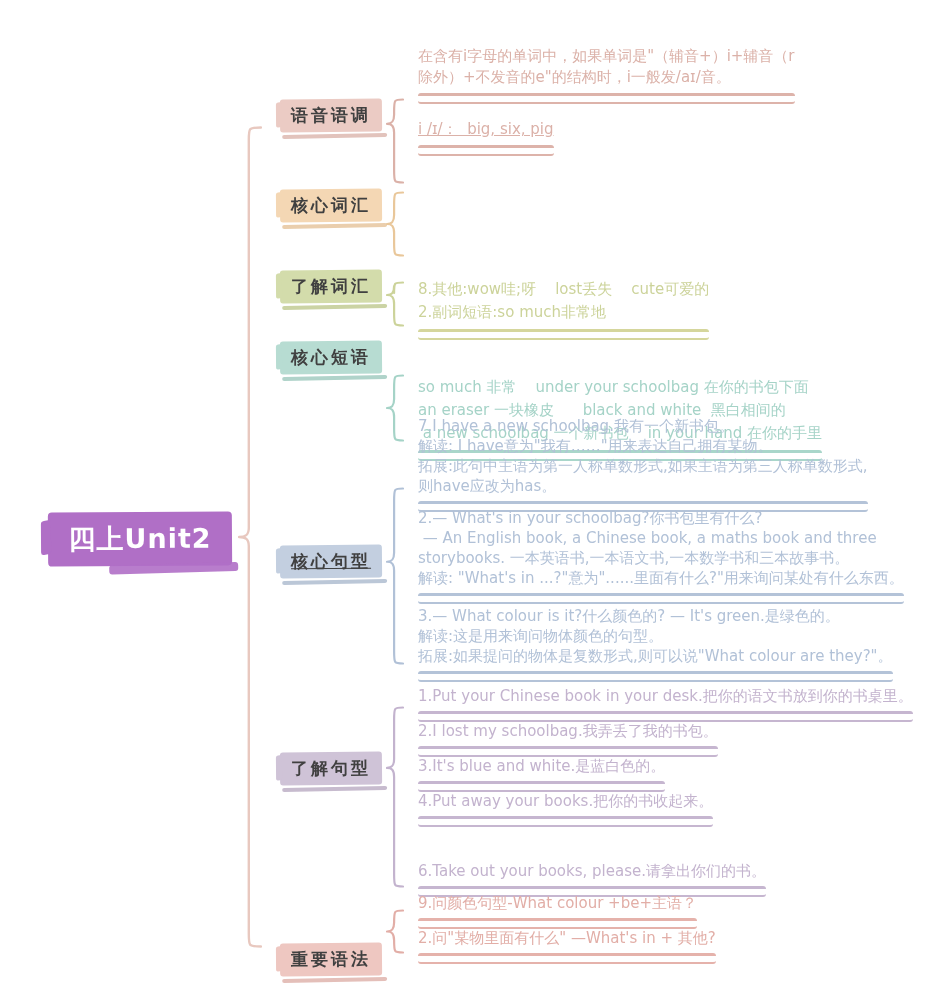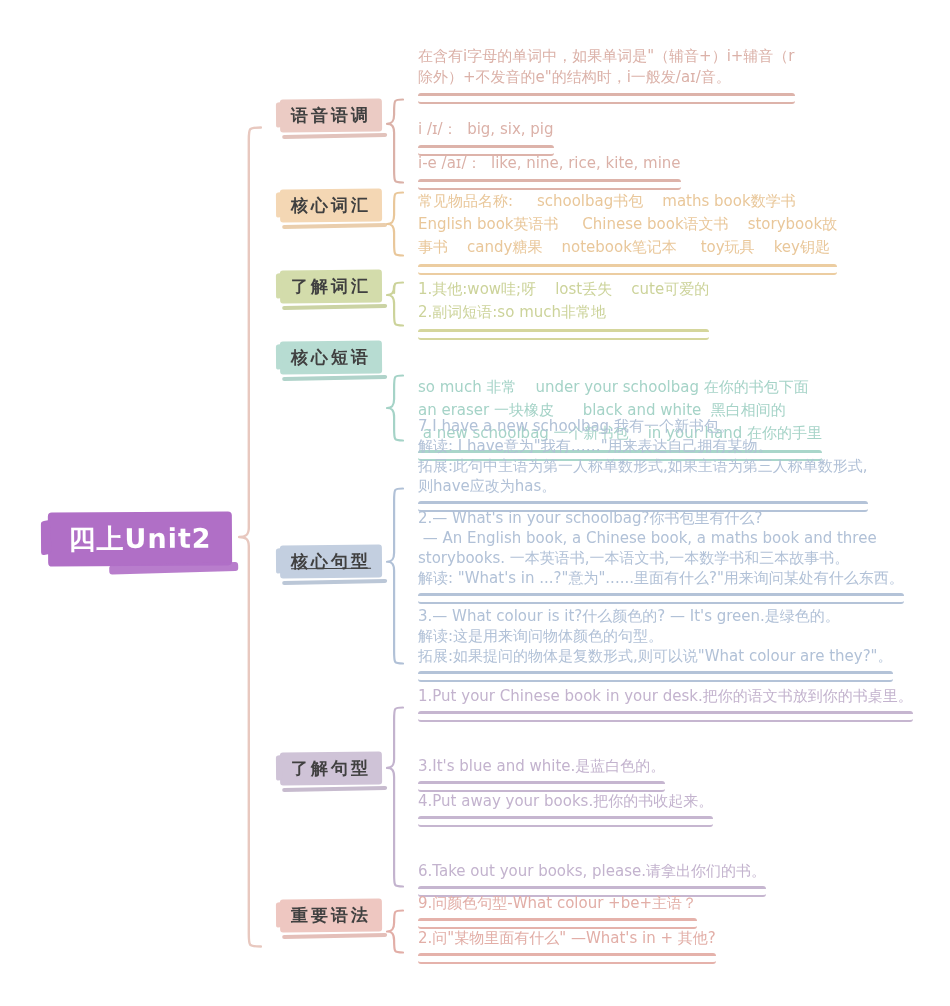--- a/index.html
+++ b/index.html
@@ -43,66 +43,62 @@
     position:absolute;left:418px;display:inline-block;
     font-size:15px;line-height:21px;color:#2f3e3e;
     white-space:pre-wrap;padding-right:28px;
   }
   .item::after{
     content:"";display:block;margin-top:5px;height:6px;
     border-top:3px solid var(--c,#ccc);border-bottom:2px solid var(--c,#ccc);
     border-radius:3px;
   }
   .lh20{line-height:20px;} .lh23{line-height:23px;}
-  .pr70{padding-right:70px;} .pr45{padding-right:45px;}
+  .pr70{padding-right:70px;text-decoration:underline;} .pr45{padding-right:45px;}
   
   .brace{position:absolute;}
   
   .c1{--c:#ddb3aa;color:#dbb1a8;} .bg1{background:#ebcbc4;}
   .c2{--c:#eccda1;color:#e9c79a;} .bg2{background:#f4d7b4;}
   .c3{--c:#d5d69c;color:#ccd39a;} .bg3{background:#d3dcab;}
   .c4{--c:#a9d6ca;color:#a5d3c7;margin-top:32px;} .bg4{background:#b7dcd2;}
   .c5{--c:#b4c3d8;color:#b1c1d7;} .bg5{background:#c3cfe0;text-decoration:underline;}
   .c6{--c:#c6b6d0;color:#c3b3ce;} .bg6{background:#cfc3d7;}
-  .c7{--c:#e5b2ab;color:#e2aea7;} .bg7{background:#eec7c1;}
+  .c7{--c:#e5b2ab;color:#e2aea7;} .bg7{background:#eec7c1;margin-top:44px;}
   .cbig{color:#e8c8bf;}
 </style>
 </head>
 <body>
 
 <div id="canvas">
 
   <div class="root">四上Unit2</div>
 
   <div class="brace cbig" style="left:238px;top:126px;width:24px;height:822px;"><svg width="24" height="822" viewBox="0 0 24 822">
         <path d="M 23 1.5 C 10.8 1.5, 10.8 1.5, 10.8 14 L 10.8 402 C 10.8 409, 7.56 411, 1 411 C 7.56 411, 10.8 413, 10.8 420 L 10.8 808 C 10.8 820.5, 10.8 820.5, 23 820.5" fill="none" stroke="rgb(232, 200, 191)" stroke-width="2.4" stroke-linecap="round" stroke-linejoin="round"></path>
       </svg></div>
 
   <div class="label bg1" style="top:99px">语音语调</div>
   <div class="brace c1" style="left:386px;top:98px;width:18px;height:86px;"><svg width="18" height="86" viewBox="0 0 18 86">
         <path d="M 17 1.5 C 8.1 1.5, 8.1 1.5, 8.1 14 L 8.1 16.8 C 8.1 23.8, 5.669999999999999 25.8, 1 25.8 C 5.669999999999999 25.8, 8.1 27.8, 8.1 34.8 L 8.1 72 C 8.1 84.5, 8.1 84.5, 17 84.5" fill="none" stroke="rgb(219, 177, 168)" stroke-width="2.2" stroke-linecap="round" stroke-linejoin="round"></path>
       </svg></div>
   <div class="item c1" style="top:46px">在含有i字母的单词中，如果单词是"（辅音+）i+辅音（r
 除外）+不发音的e"的结构时，i一般发/aɪ/音。</div>
   <div class="item c1 pr70" style="top:119px">i /ɪ/：  big, six, pig</div>
-  <div class="item c1 pr45" style="top:153px">i-e /aɪ/：  like, nine, rice, kite, mine</div>
 
   <div class="label bg2" style="top:189px">核心词汇</div>
   <div class="brace c2" style="left:386px;top:191px;width:18px;height:66px;"><svg width="18" height="66" viewBox="0 0 18 66">
         <path d="M 17 1.5 C 8.1 1.5, 8.1 1.5, 8.1 14 L 8.1 24 C 8.1 31, 5.669999999999999 33, 1 33 C 5.669999999999999 33, 8.1 35, 8.1 42 L 8.1 52 C 8.1 64.5, 8.1 64.5, 17 64.5" fill="none" stroke="rgb(233, 199, 154)" stroke-width="2.2" stroke-linecap="round" stroke-linejoin="round"></path>
       </svg></div>
-  <div class="item c2 lh23" style="top:190px">常见物品名称:     schoolbag书包    maths book数学书
-English book英语书     Chinese book语文书    storybook故
-事书    candy糖果    notebook笔记本     toy玩具    key钥匙</div>
 
   <div class="label bg3" style="top:270px">了解词汇</div>
   <div class="brace c3" style="left:386px;top:281px;width:18px;height:46px;"><svg width="18" height="46" viewBox="0 0 18 46">
         <path d="M 17 1.5 C 8.1 1.5, 8.1 1.5, 8.1 12 L 8.1 5 C 8.1 12, 5.669999999999999 14, 1 14 C 5.669999999999999 14, 8.1 16, 8.1 23 L 8.1 32 C 8.1 44.5, 8.1 44.5, 17 44.5" fill="none" stroke="rgb(204, 211, 154)" stroke-width="2.2" stroke-linecap="round" stroke-linejoin="round"></path>
       </svg></div>
-  <div class="item c3 lh23 pr45" style="top:278px">1.其他:wow哇;呀    lost丢失    cute可爱的
+  <div class="item c3 lh23 pr45" style="top:278px">8.其他:wow哇;呀    lost丢失    cute可爱的
 2.副词短语:so much非常地</div>
 
   <div class="label bg4" style="top:341px">核心短语</div>
   <div class="brace c4" style="left:386px;top:342px;width:18px;height:68px;"><svg width="18" height="68" viewBox="0 0 18 68">
         <path d="M 17 1.5 C 8.1 1.5, 8.1 1.5, 8.1 14 L 8.1 25 C 8.1 32, 5.669999999999999 34, 1 34 C 5.669999999999999 34, 8.1 36, 8.1 43 L 8.1 54 C 8.1 66.5, 8.1 66.5, 17 66.5" fill="none" stroke="rgb(165, 211, 199)" stroke-width="2.2" stroke-linecap="round" stroke-linejoin="round"></path>
       </svg></div>
   <div class="item c4 lh23" style="top:344px">so much 非常    under your schoolbag 在你的书包下面
 an eraser 一块橡皮      black and white  黑白相间的
  a new schoolbag 一个新书包    in your hand 在你的手里</div>
 
@@ -120,20 +116,21 @@
 解读: "What's in ...?"意为"......里面有什么?"用来询问某处有什么东西。</div>
   <div class="item c5 lh20" style="top:606px">3.— What colour is it?什么颜色的? — It's green.是绿色的。
 解读:这是用来询问物体颜色的句型。
 拓展:如果提问的物体是复数形式,则可以说"What colour are they?"。</div>
 
   <div class="label bg6" style="top:752px">了解句型</div>
   <div class="brace c6" style="left:386px;top:706px;width:18px;height:182px;"><svg width="18" height="182" viewBox="0 0 18 182">
         <path d="M 17 1.5 C 8.1 1.5, 8.1 1.5, 8.1 14 L 8.1 52.88 C 8.1 59.88, 5.669999999999999 61.88, 1 61.88 C 5.669999999999999 61.88, 8.1 63.88, 8.1 70.88 L 8.1 168 C 8.1 180.5, 8.1 180.5, 17 180.5" fill="none" stroke="rgb(195, 179, 206)" stroke-width="2.2" stroke-linecap="round" stroke-linejoin="round"></path>
       </svg></div>
   <div class="item c6 lh20" style="top:686px">1.Put your Chinese book in your desk.把你的语文书放到你的书桌里。</div>
+  <div class="item c6 lh20 pr45" style="top:721px">2.I lost my schoolbag.我弄丢了我的书包。</div>
   <div class="item c6 lh20 pr45" style="top:756px">3.It's blue and white.是蓝白色的。</div>
   <div class="item c6 lh20 pr45" style="top:791px">4.Put away your books.把你的书收起来。</div>
   <div class="item c6 lh20 pr45" style="top:861px">6.Take out your books, please.请拿出你们的书。</div>
 
   <div class="label bg7" style="top:899px">重要语法</div>
   <div class="brace c7" style="left:386px;top:909px;width:18px;height:45px;"><svg width="18" height="45" viewBox="0 0 18 45">
         <path d="M 17 1.5 C 8.1 1.5, 8.1 1.5, 8.1 14 L 8.1 13.5 C 8.1 20.5, 5.669999999999999 22.5, 1 22.5 C 5.669999999999999 22.5, 8.1 24.5, 8.1 31.5 L 8.1 31 C 8.1 43.5, 8.1 43.5, 17 43.5" fill="none" stroke="rgb(226, 174, 167)" stroke-width="2.2" stroke-linecap="round" stroke-linejoin="round"></path>
       </svg></div>
   <div class="item c7 lh20 pr45" style="top:893px">9.问颜色句型-What colour +be+主语？</div>
   <div class="item c7 lh20 pr45" style="top:928px">2.问"某物里面有什么" —What's in + 其他?</div>

